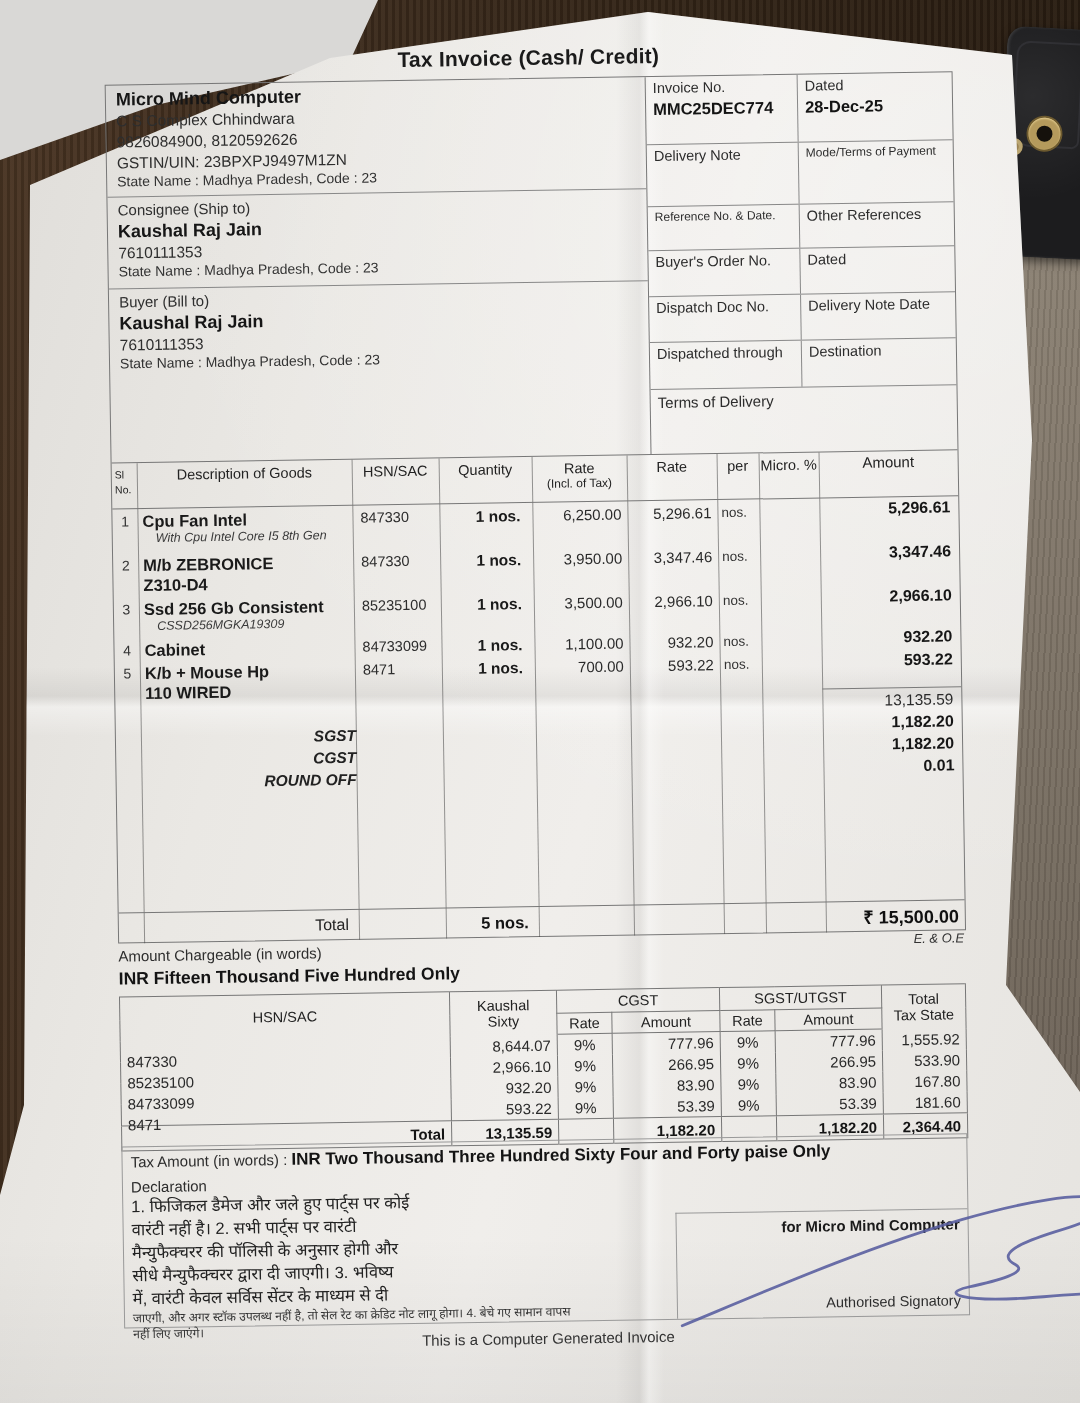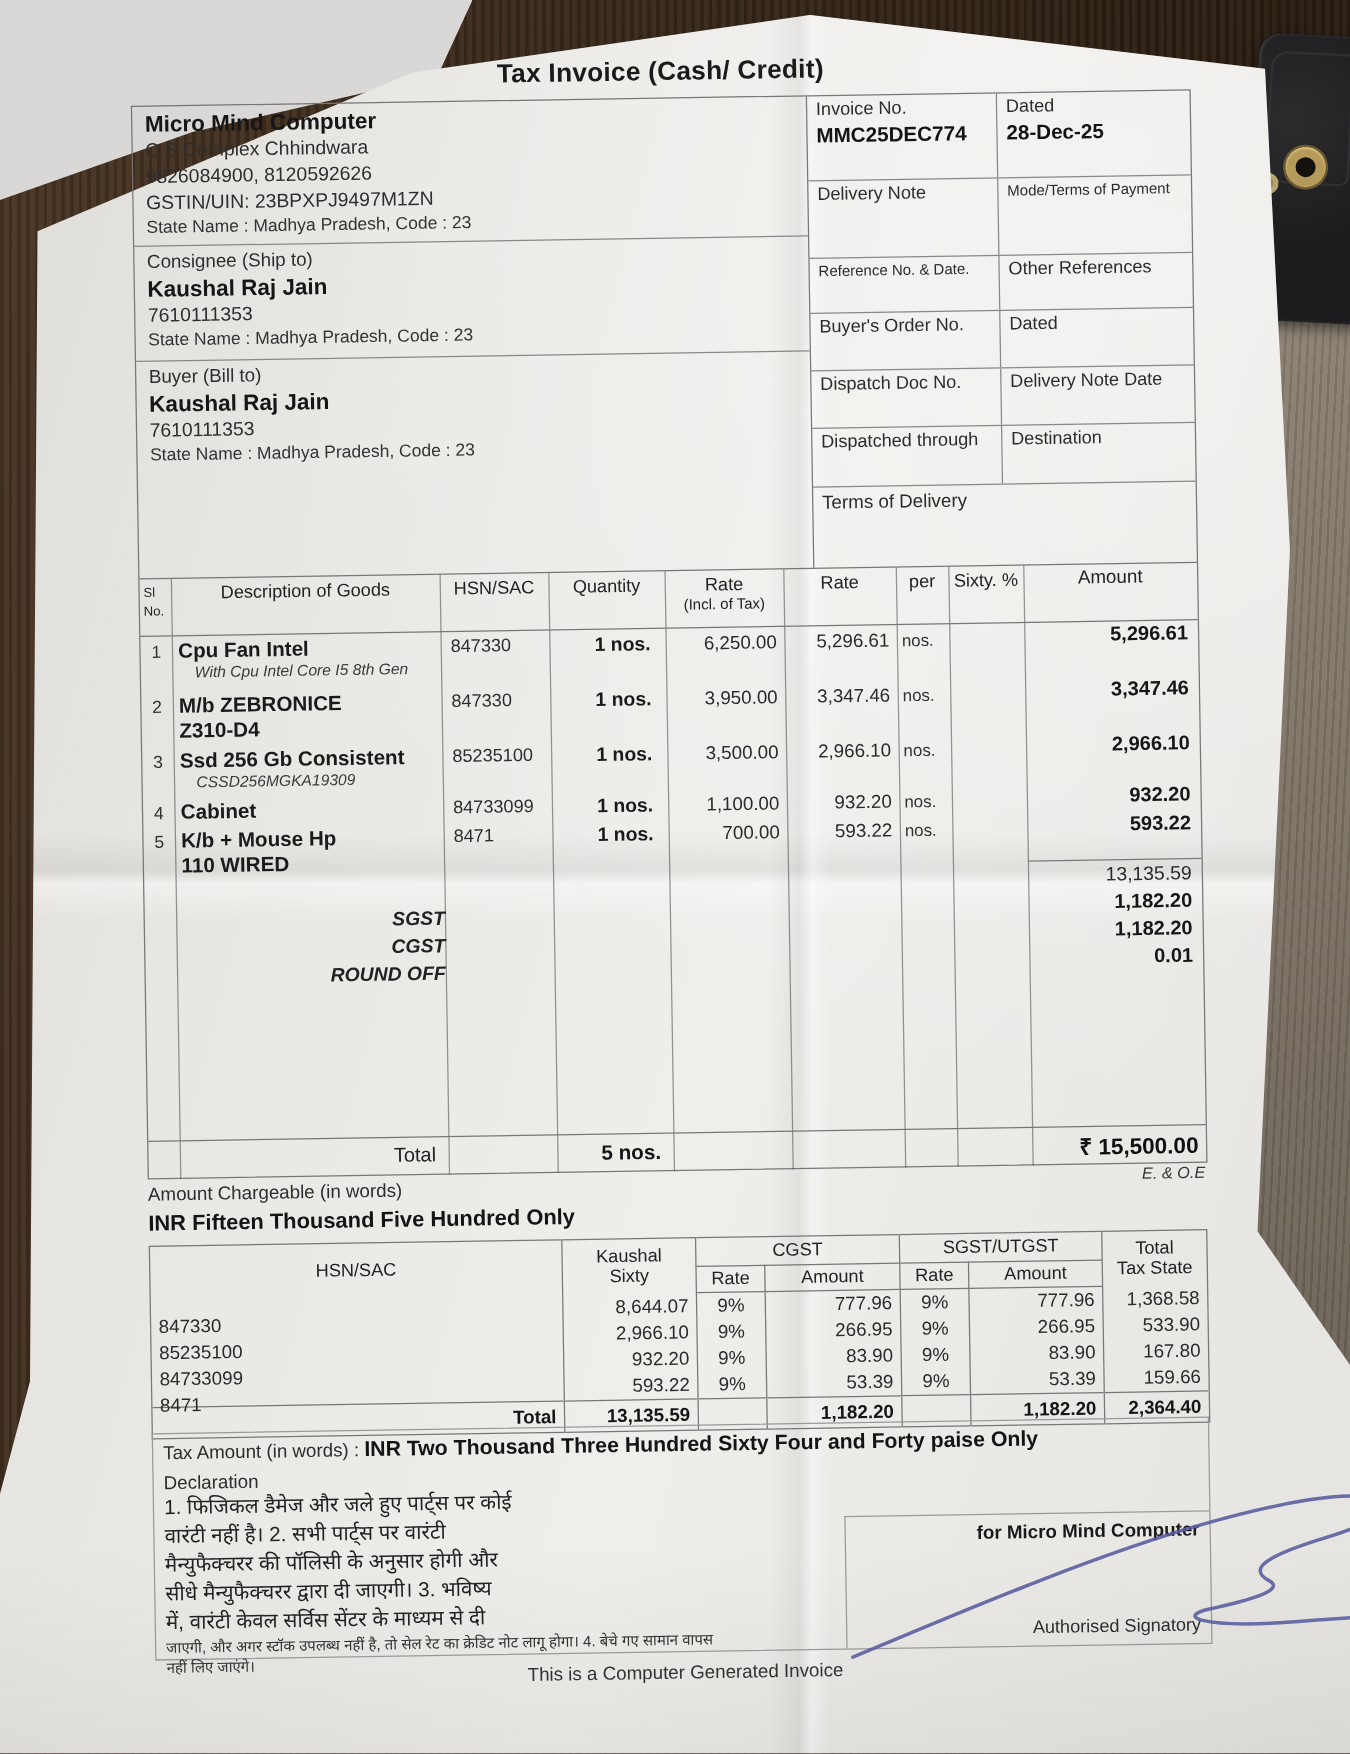--- a/index.html
+++ b/index.html
@@ -245,21 +245,21 @@
       <div class="vl" style="left:707px;"></div>
 
       <div class="ihead">
         <div class="hc sl"><span>Sl</span><br><span>No.</span></div>
         <div class="hc">Description of Goods</div>
         <div class="hc">HSN/SAC</div>
         <div class="hc">Quantity</div>
         <div class="hc"><span>Rate</span><span class="sub">(Incl. of Tax)</span></div>
         <div class="hc">Rate</div>
         <div class="hc">per</div>
-        <div class="hc">Sixty. %</div>
+        <div class="hc">Micro. %</div>
         <div class="hc amount">Amount</div>
       </div>
 
       <div class="irow" style="top:48px;">
         <div class="c sl">1</div>
         <div class="c">
           <div class="d1">Cpu Fan Intel</div>
           <div class="d2 itl">With Cpu Intel Core I5 8th Gen</div>
         </div>
         <div class="c hsn">847330</div>
@@ -380,21 +380,21 @@
       <th>Rate</th>
       <th>Amount</th>
     </tr>
     <tr>
       <td class="hsnv"><span>847330</span></td>
       <td class="num">8,644.07</td>
       <td class="ctr">9%</td>
       <td class="num">777.96</td>
       <td class="ctr">9%</td>
       <td class="num">777.96</td>
-      <td class="num">1,368.58</td>
+      <td class="num">1,555.92</td>
     </tr>
     <tr>
       <td class="hsnv"><span>85235100</span></td>
       <td class="num">2,966.10</td>
       <td class="ctr">9%</td>
       <td class="num">266.95</td>
       <td class="ctr">9%</td>
       <td class="num">266.95</td>
       <td class="num">533.90</td>
     </tr>
@@ -407,21 +407,21 @@
       <td class="num">83.90</td>
       <td class="num">167.80</td>
     </tr>
     <tr>
       <td class="hsnv"><span>8471</span></td>
       <td class="num">593.22</td>
       <td class="ctr">9%</td>
       <td class="num">53.39</td>
       <td class="ctr">9%</td>
       <td class="num">53.39</td>
-      <td class="num">159.66</td>
+      <td class="num">181.60</td>
     </tr>
     <tr class="trow">
       <td class="tlbl">Total</td>
       <td class="num">13,135.59</td>
       <td></td>
       <td class="num">1,182.20</td>
       <td></td>
       <td class="num">1,182.20</td>
       <td class="num">2,364.40</td>
     </tr>

